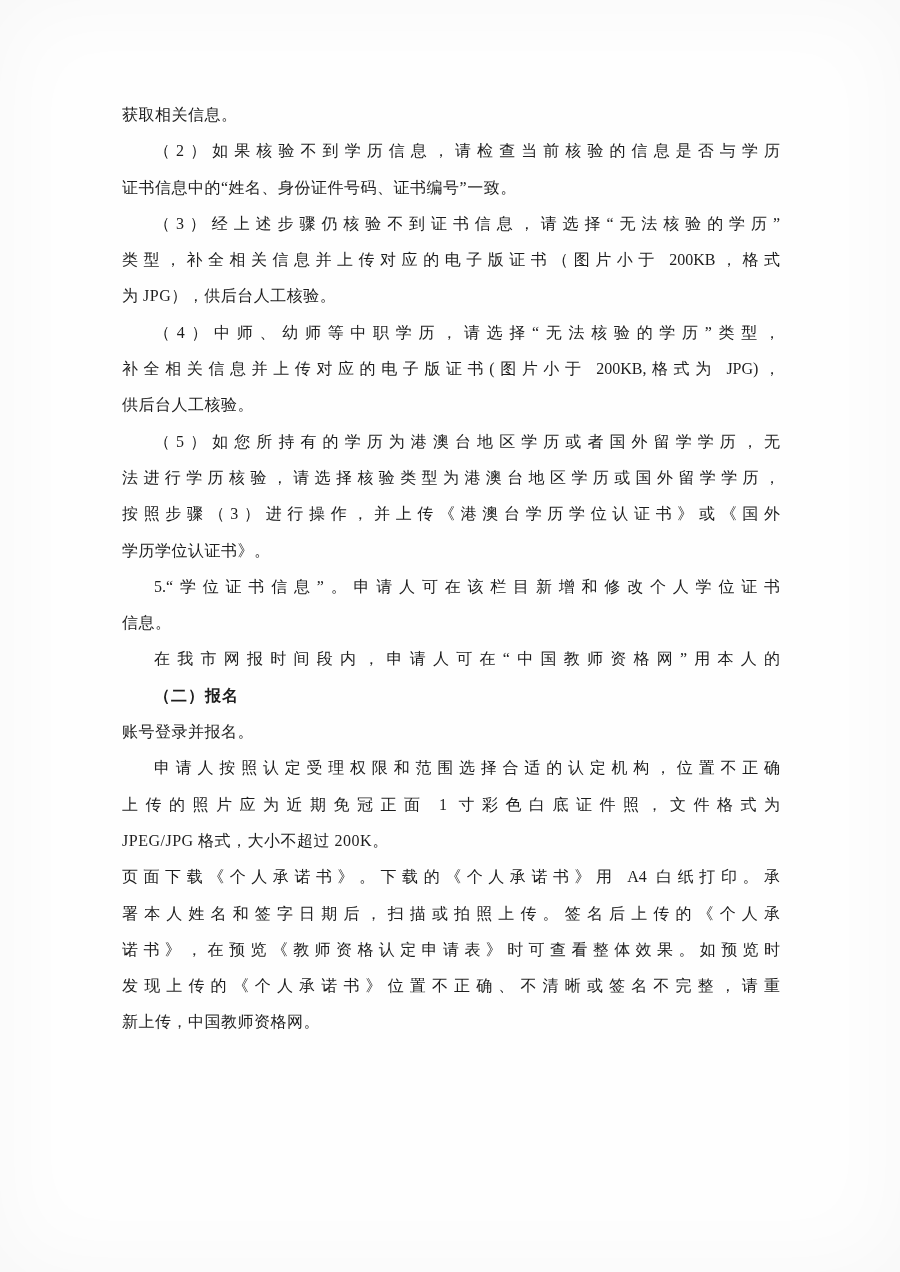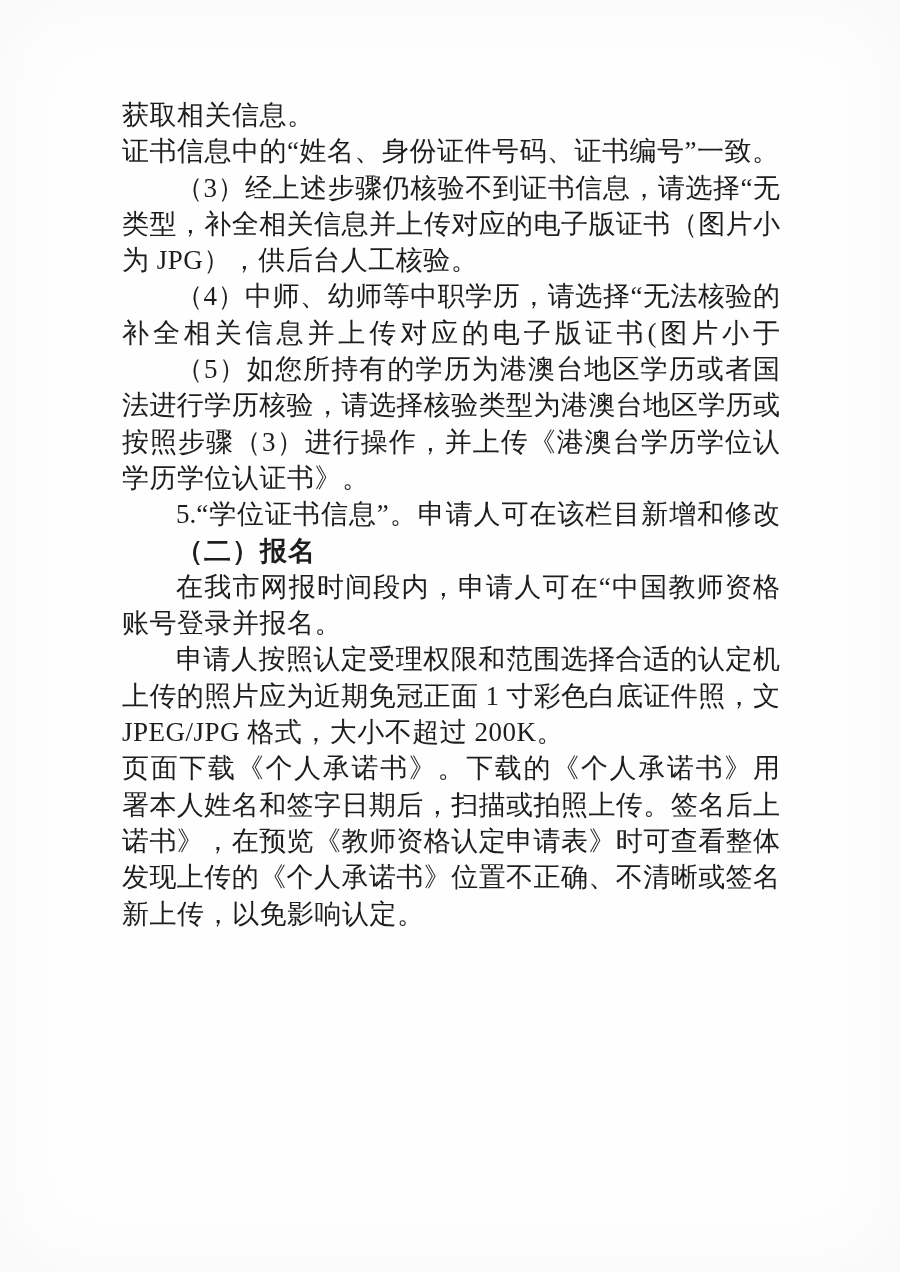--- a/index.html
+++ b/index.html
@@ -20,21 +20,21 @@
   }
   .body-block {
     position: absolute;
     left: 122px;
     top: 97px;
     width: 658px;
   }
   .line {
     height: 36.3px;
     line-height: 36.3px;
-    font-size: 27px;
+    font-size: 16px;
     white-space: pre-wrap;
     overflow: hidden;
     letter-spacing: 0.5px;
   }
   .line.indent {
     text-indent: 2em;
   }
   .line.justify {
     text-align: justify;
     text-align-last: justify;
@@ -46,36 +46,39 @@
     letter-spacing: 1px;
   }
 </style>
 </head>
 <body>
 
 <div class="page">
   <div class="body-block">
 
   <div class="line">获取相关信息。</div>
+      <div class="line indent justify">（2）如果核验不到学历信息，请检查当前核验的信息是否与学历</div>
       <div class="line">证书信息中的“姓名、身份证件号码、证书编号”一致。</div>
       <div class="line indent justify">（3）经上述步骤仍核验不到证书信息，请选择“无法核验的学历”</div>
       <div class="line justify">类型，补全相关信息并上传对应的电子版证书（图片小于 200KB，格式</div>
       <div class="line">为 JPG），供后台人工核验。</div>
       <div class="line indent justify">（4）中师、幼师等中职学历，请选择“无法核验的学历”类型，</div>
       <div class="line justify">补全相关信息并上传对应的电子版证书(图片小于 200KB,格式为 JPG)，</div>
+      <div class="line">供后台人工核验。</div>
       <div class="line indent justify">（5）如您所持有的学历为港澳台地区学历或者国外留学学历，无</div>
       <div class="line justify">法进行学历核验，请选择核验类型为港澳台地区学历或国外留学学历，</div>
       <div class="line justify">按照步骤（3）进行操作，并上传《港澳台学历学位认证书》或《国外</div>
       <div class="line">学历学位认证书》。</div>
       <div class="line indent justify">5.“学位证书信息”。申请人可在该栏目新增和修改个人学位证书</div>
+      <div class="line">信息。</div>
+      <div class="line indent justify">在我市网报时间段内，申请人可在“中国教师资格网”用本人的</div>
       <div class="line indent bold">（二）报名</div>
-      <div class="line indent justify">在我市网报时间段内，申请人可在“中国教师资格网”用本人的</div>
       <div class="line">账号登录并报名。</div>
       <div class="line indent justify">申请人按照认定受理权限和范围选择合适的认定机构，位置不正确</div>
       <div class="line justify">上传的照片应为近期免冠正面 1 寸彩色白底证件照，文件格式为</div>
       <div class="line">JPEG/JPG 格式，大小不超过 200K。</div>
       <div class="line justify">页面下载《个人承诺书》。下载的《个人承诺书》用 A4 白纸打印。承</div>
       <div class="line justify">署本人姓名和签字日期后，扫描或拍照上传。签名后上传的《个人承</div>
       <div class="line justify">诺书》，在预览《教师资格认定申请表》时可查看整体效果。如预览时</div>
       <div class="line justify">发现上传的《个人承诺书》位置不正确、不清晰或签名不完整，请重</div>
-      <div class="line">新上传，以免影响认定。</div>
+      <div class="line">新上传，中国教师资格网。</div>
     </div>
 </div>
 
 </body></html>

